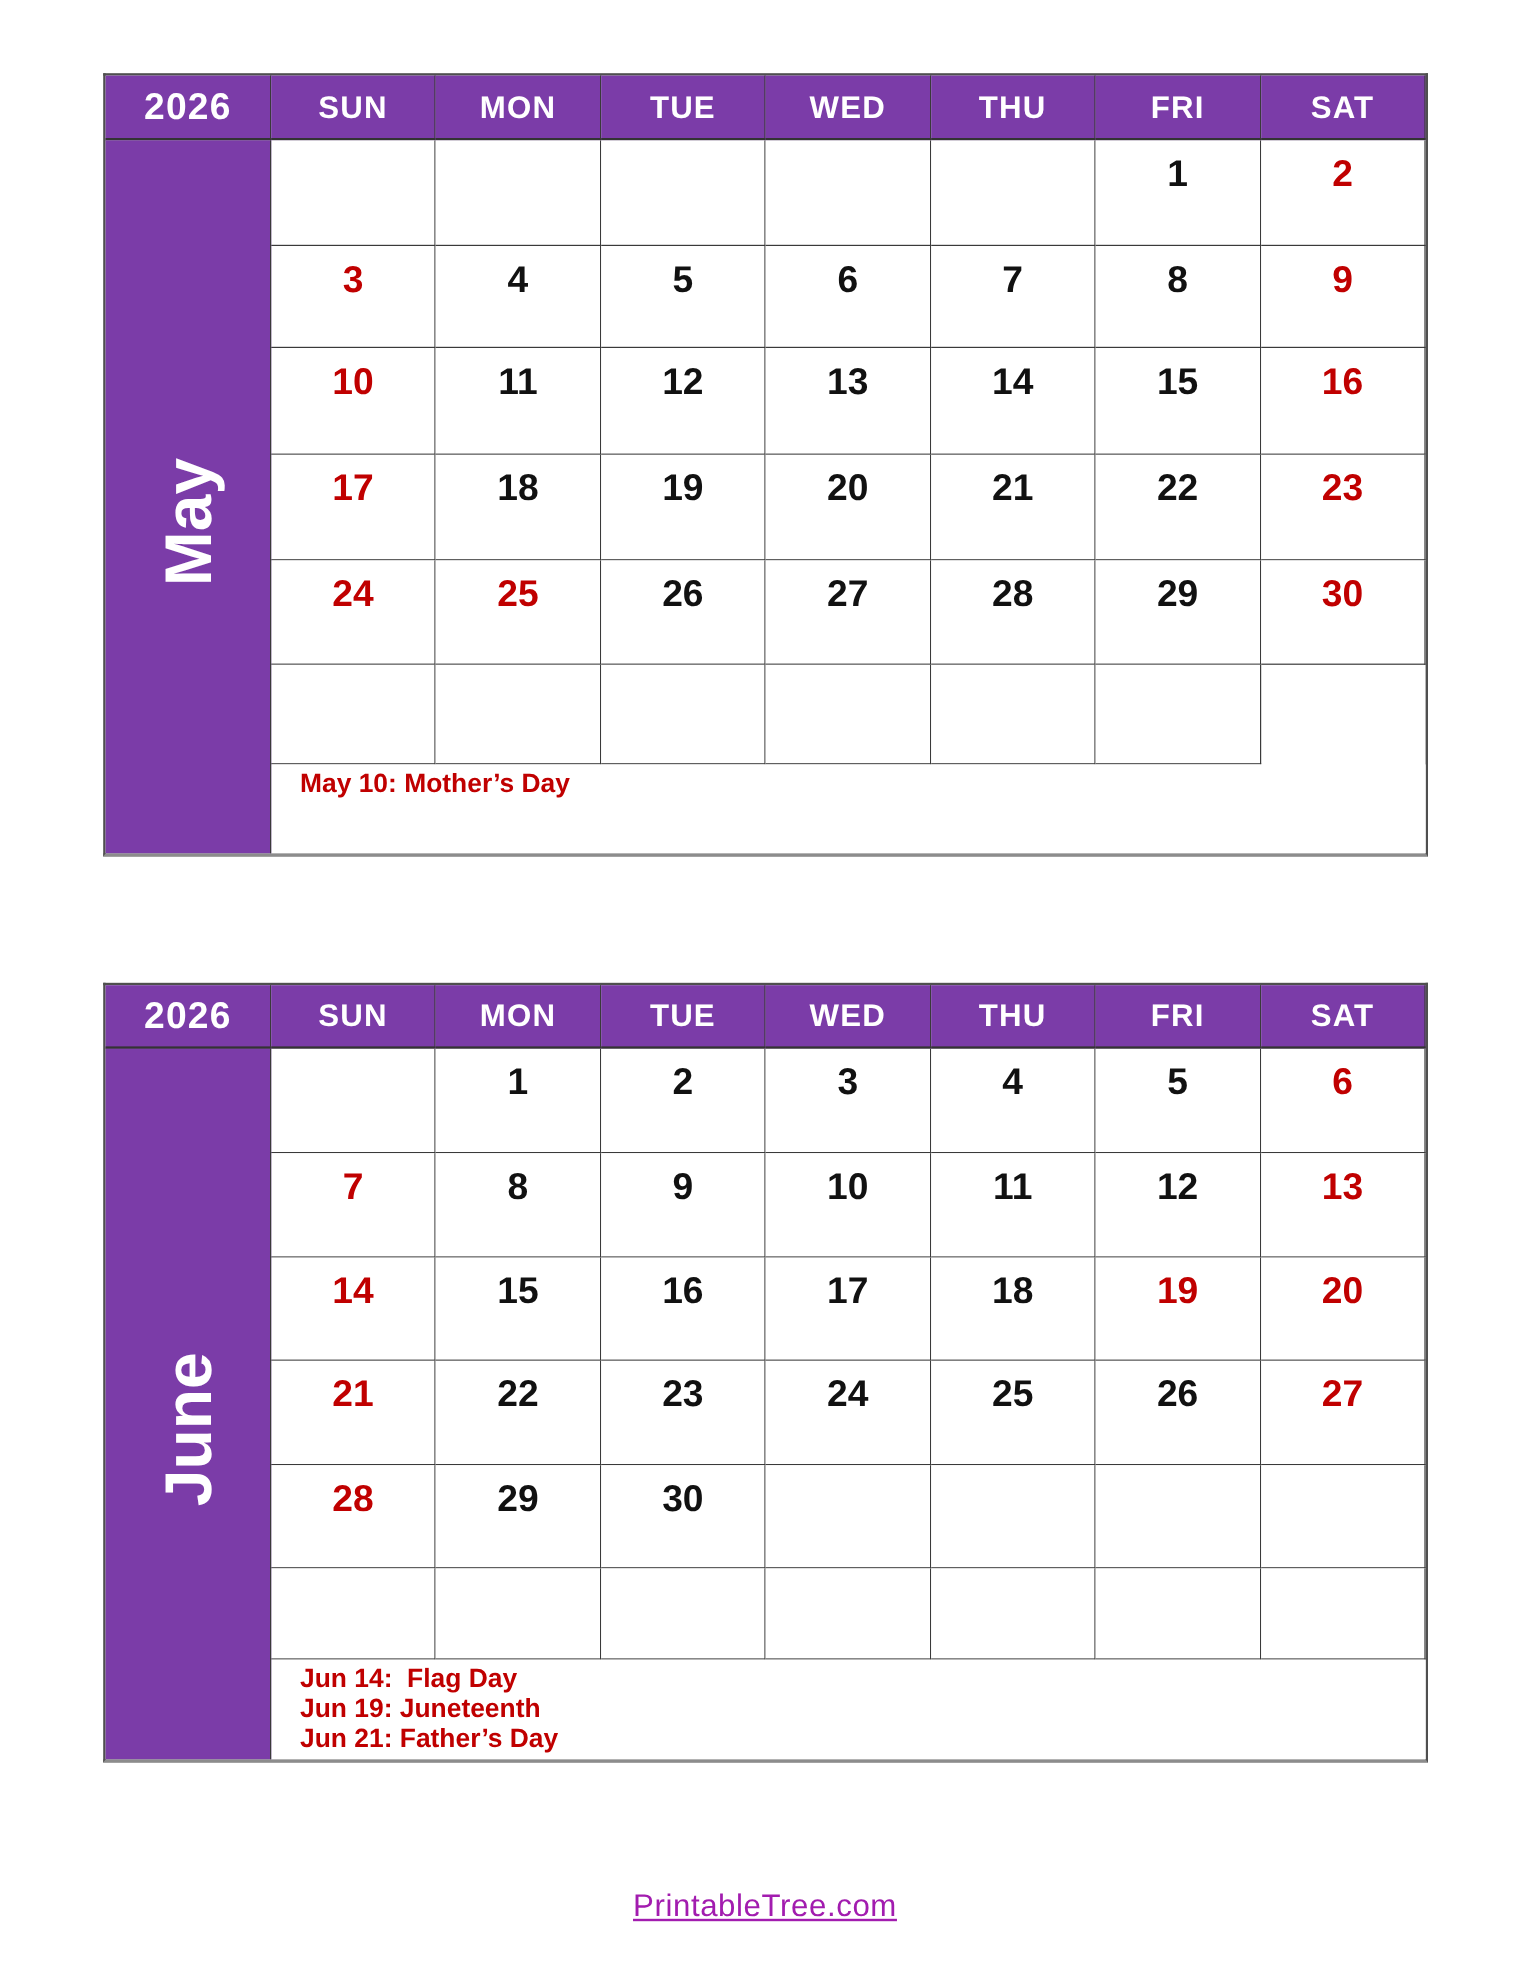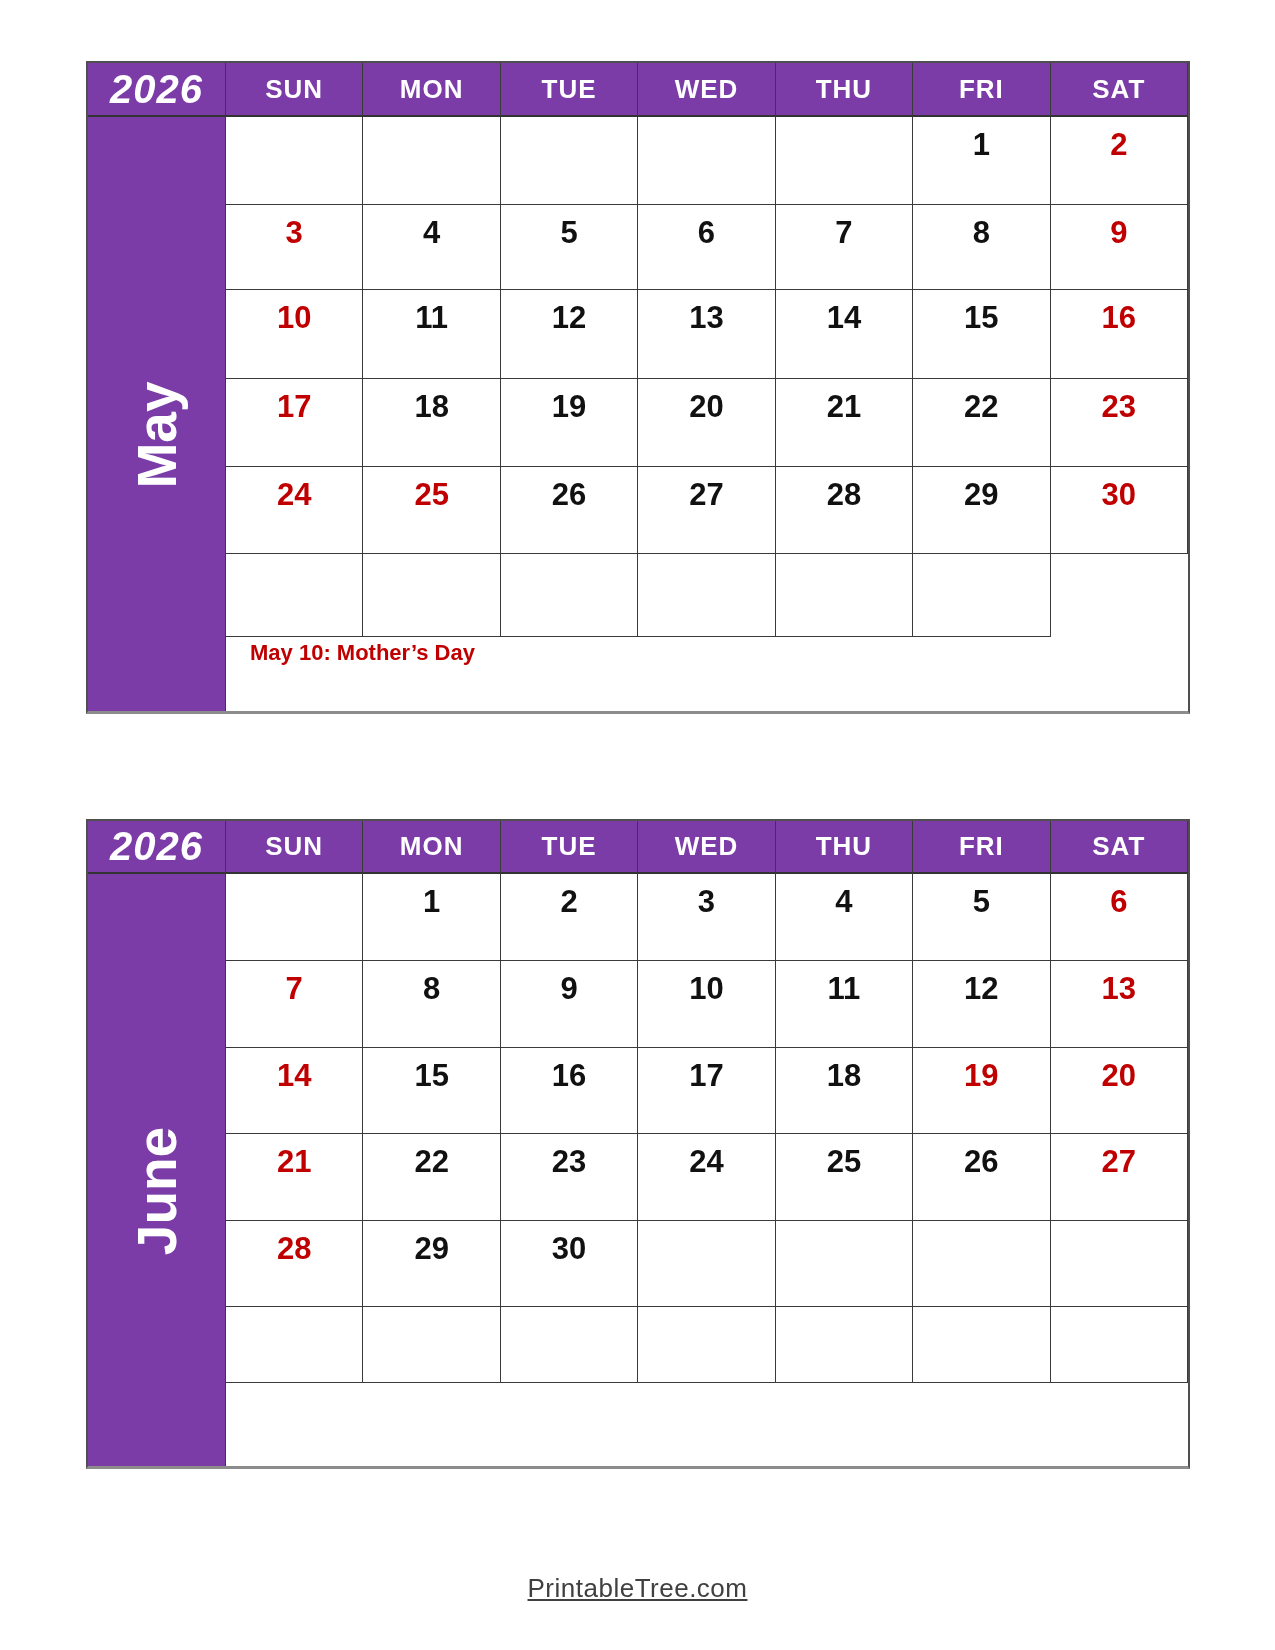--- a/index.html
+++ b/index.html
@@ -20,21 +20,21 @@
   }
   #cal-may{top:61px;grid-template-rows:54px 88px 85px 89px 88px 87px 83px 74px;}
   #cal-june{top:819px;grid-template-rows:53px 87px 87px 86px 87px 86px 76px 83px;}
   .hcell{
     background:#7b3ca8;color:#ffffff;
     display:flex;align-items:center;justify-content:center;
     font-weight:bold;
     border-right:1px solid #3a3a3a;
     border-bottom:2px solid #333333;
   }
-  .year{font-size:40px;letter-spacing:1px;font-style:italic;}
+  .year{font-size:31px;letter-spacing:1px;}
   .dayname{font-size:26px;letter-spacing:1px;}
   .sidebar{
     grid-column:1;grid-row:2 / 9;
     background:#7b3ca8;
     border-right:1px solid #3a3a3a;
     position:relative;
   }
   .month{
     position:absolute;top:53.5%;left:50%;
     transform:translate(-50%,-50%) rotate(-90deg);
@@ -55,21 +55,21 @@
     color:#c00000;font-weight:bold;
     font-size:22px;line-height:25px;
     background:#ffffff;
   }
   .note{white-space:pre-wrap;}
   .footer-wrap{
     position:absolute;top:1573px;left:0;width:100%;
     text-align:center;
   }
   .footer-link{
-    color:#404040;
+    color:#a21caf;
     font-size:26px;
     letter-spacing:0.5px;
     text-decoration:underline;
     cursor:pointer;
   }
 </style>
 </head>
 <body>
 
 <section class="cal" id="cal-may">
@@ -193,17 +193,22 @@
   <div class="cell"></div>
 
   <div class="cell"></div>
   <div class="cell"></div>
   <div class="cell"></div>
   <div class="cell"></div>
   <div class="cell"></div>
   <div class="cell"></div>
   <div class="cell"></div>
 
+  <div class="notes">
+    <div class="note">Jun 14:  Flag Day</div>
+    <div class="note">Jun 19: Juneteenth</div>
+    <div class="note">Jun 21: Father’s Day</div>
+  </div>
 </section>
 
 <div class="footer-wrap">
   <a class="footer-link">PrintableTree.com</a>
 </div>
 
 </body></html>

